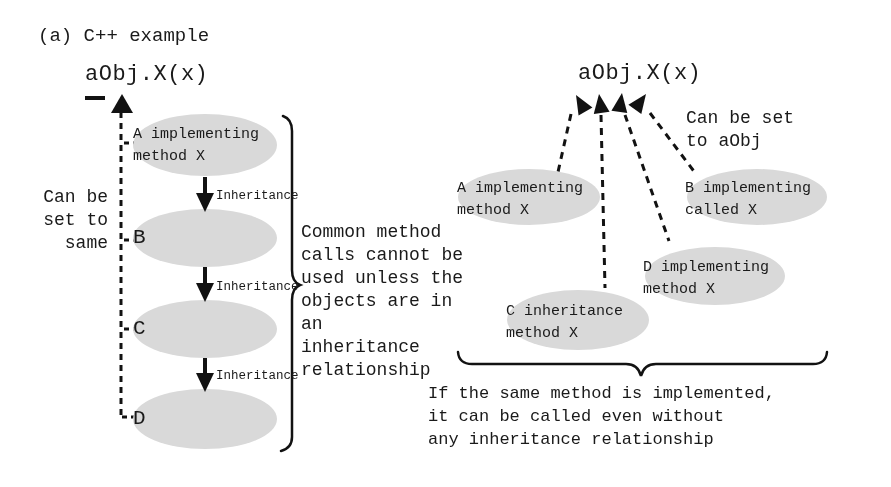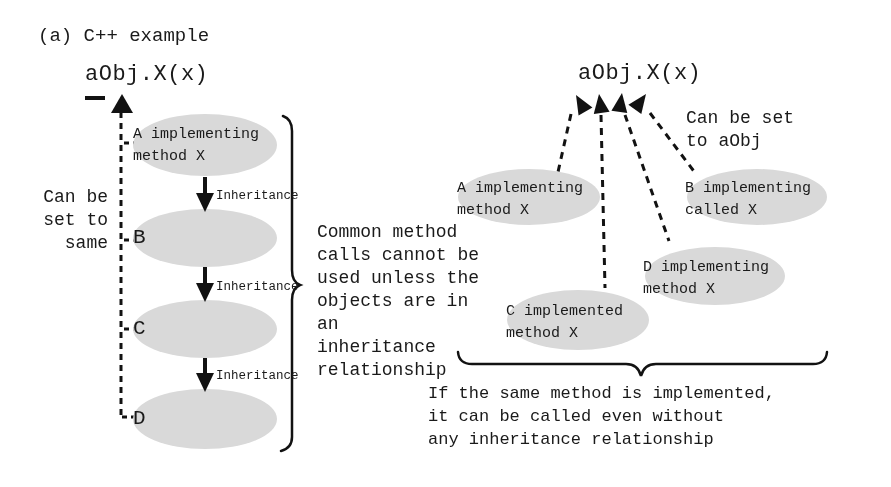--- a/index.html
+++ b/index.html
@@ -82,36 +82,36 @@
   <div class="t node-label center" style="left:133px;width:144px;top:124px;">A implementing
 method X</div>
   <div class="t node-letter center" style="left:133px;width:144px;top:226px;">B</div>
   <div class="t node-letter center" style="left:133px;width:144px;top:317px;">C</div>
   <div class="t node-letter center" style="left:133px;width:144px;top:407px;">D</div>
 
   <div class="t inh" style="left:216px;top:189px;">Inheritance</div>
   <div class="t inh" style="left:216px;top:280px;">Inheritance</div>
   <div class="t inh" style="left:216px;top:369px;">Inheritance</div>
 
-  <div class="t brace-note" style="left:317px;width:180px;top:221px;">Common method
+  <div class="t brace-note" style="left:301px;width:180px;top:221px;">Common method
 calls cannot be
 used unless the
 objects are in an
 inheritance
 relationship</div>
 
   <div class="t call center" style="left:578px;width:130px;top:61px;">aObj.X(x)</div>
   <div class="t note" style="left:686px;top:107px;">Can be set
 to aObj</div>
 
   <div class="t node-label center" style="left:457px;width:144px;top:178px;">A implementing
 method X</div>
   <div class="t node-label center" style="left:685px;width:144px;top:178px;">B implementing
 called X</div>
-  <div class="t node-label center" style="left:506px;width:144px;top:301px;">C implemented
+  <div class="t node-label center" style="left:506px;width:144px;top:301px;">C inheritance
 method X</div>
   <div class="t node-label center" style="left:643px;width:144px;top:257px;">D implementing
 method X</div>
 
   <div class="t caption center" style="left:428px;width:360px;top:382px;">If the same method is implemented,
 it can be called even without
 any inheritance relationship</div>
 
 </div>
 

